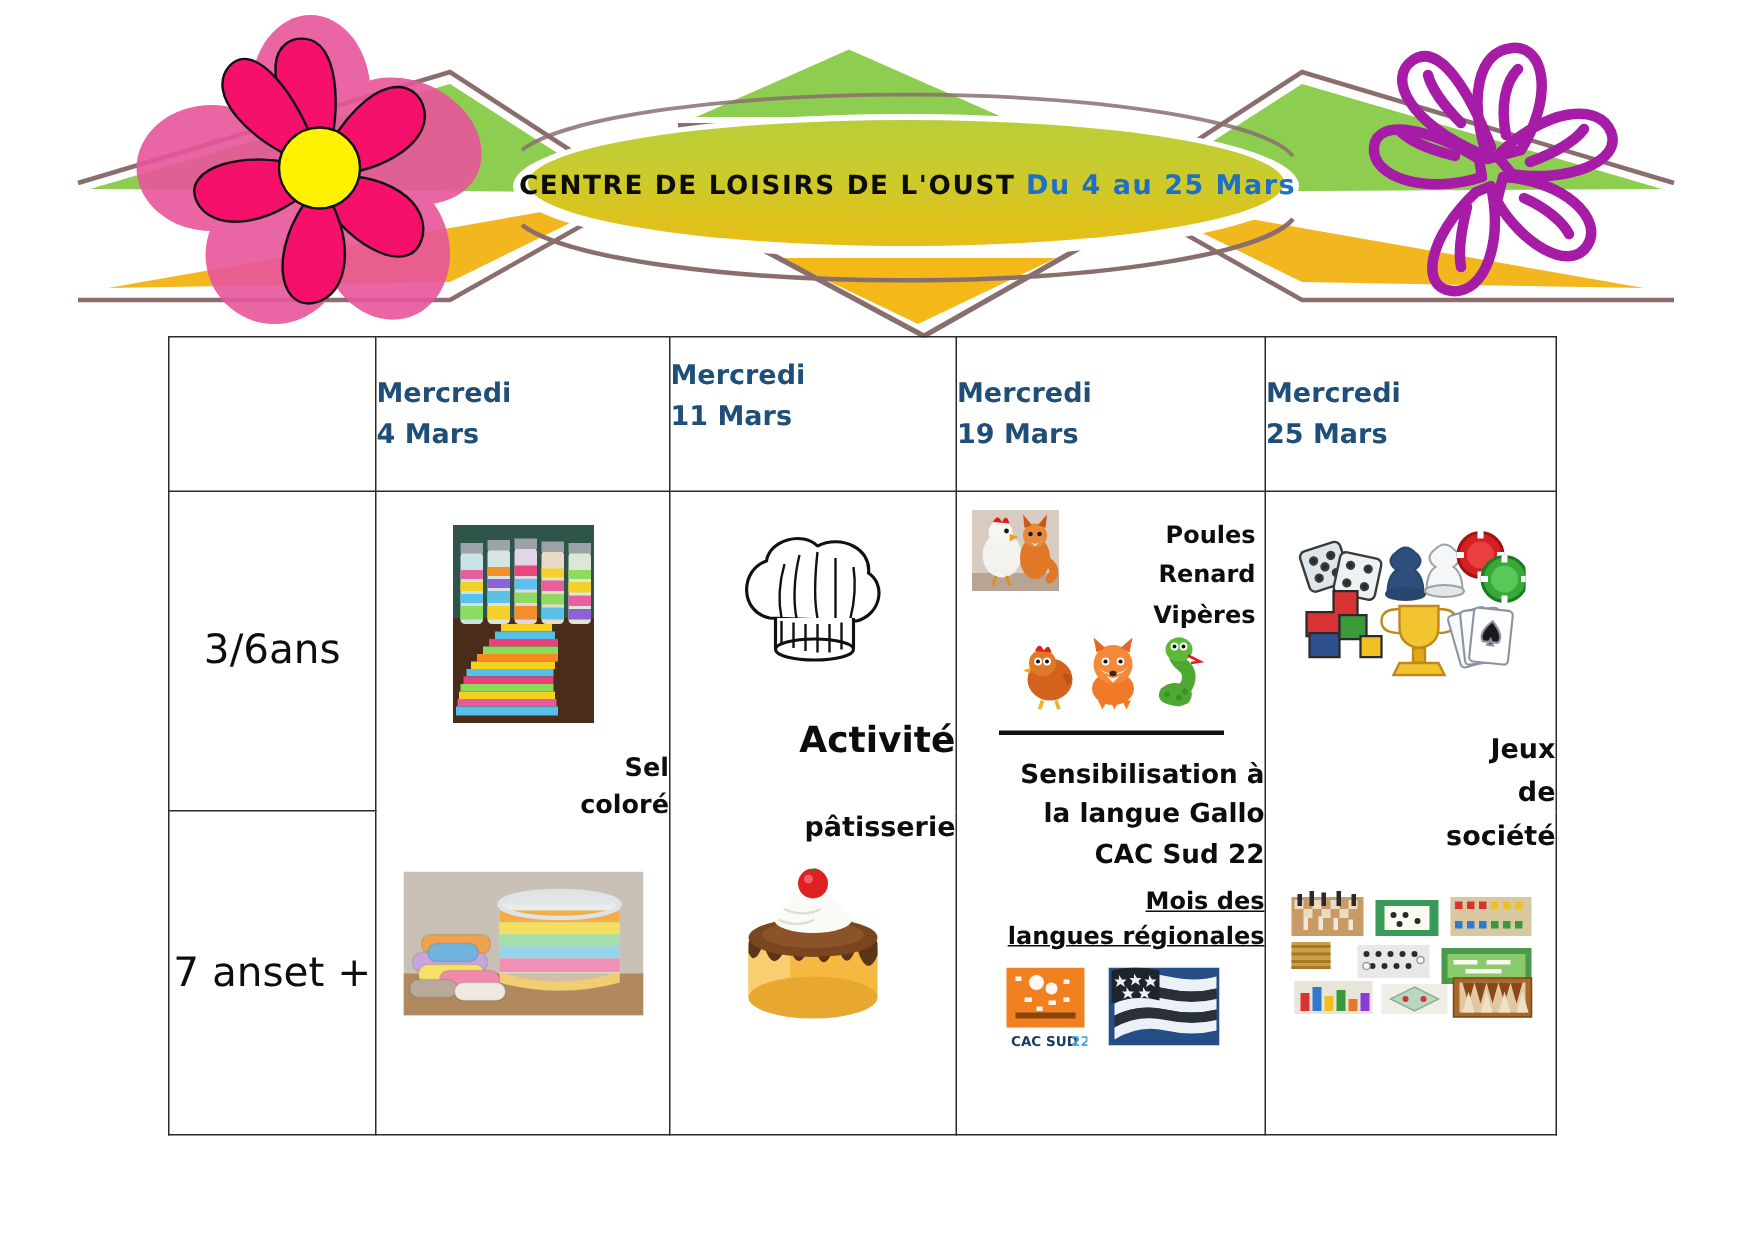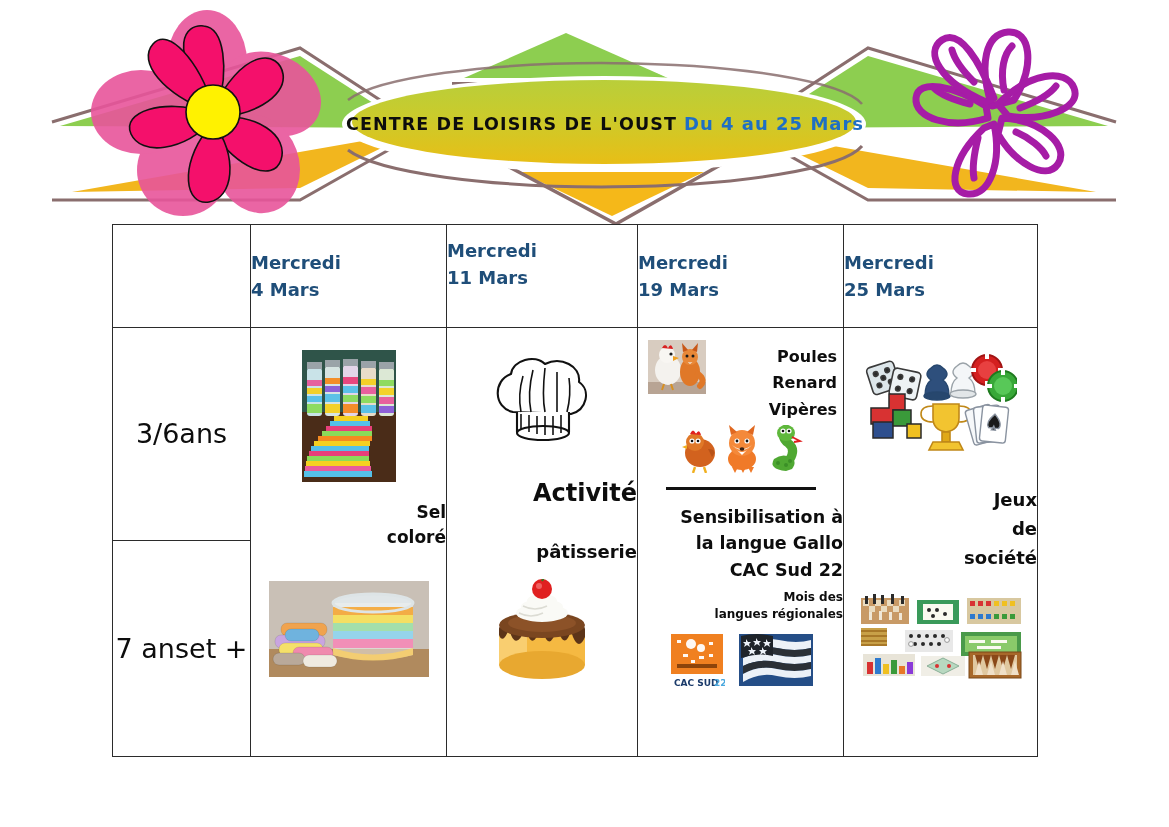--- a/index.html
+++ b/index.html
@@ -453,21 +453,21 @@
           </svg>
 
           <div style="width:150px;height:3px;background:#111111;margin:14px auto 0 auto;"></div>
 
           <div class="ctxt" style="font-size:17.5px;margin-top:14px;line-height:1.5;">
             <div>Sensibilisation à</div>
             <div>la langue Gallo</div>
             <div>CAC Sud 22</div>
           </div>
 
-          <div class="ctxt" style="font-size:12px;margin-top:6px;line-height:1.45;">
+          <div class="ctxt" style="font-size:16px;margin-top:6px;line-height:1.45;text-decoration:underline;">
             <div>Mois des</div>
             <div>langues régionales</div>
           </div>
 
           <div style="display:flex;justify-content:center;align-items:flex-start;gap:14px;margin-top:10px;">
             <svg width="56" height="56" viewBox="0 0 56 56">
               <rect x="2" y="0" width="52" height="40" fill="#F08020"></rect>
               <g fill="#ffffff" opacity="0.95">
                 <circle cx="22" cy="10" r="5"></circle>
                     <circle cx="32" cy="14" r="4"></circle>

